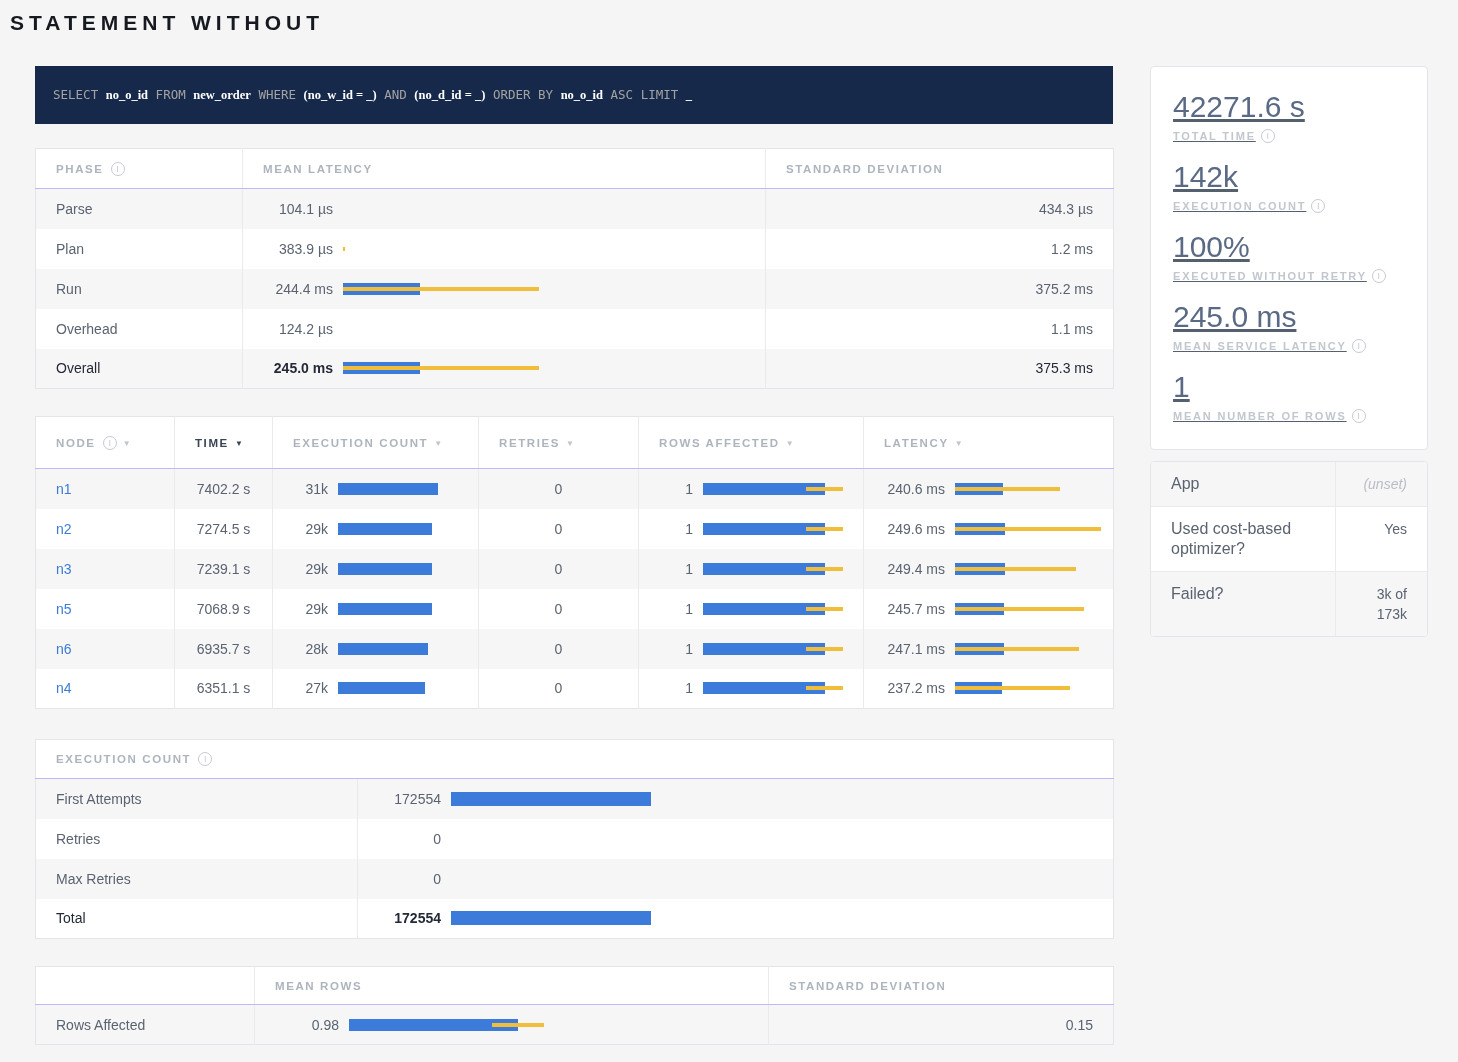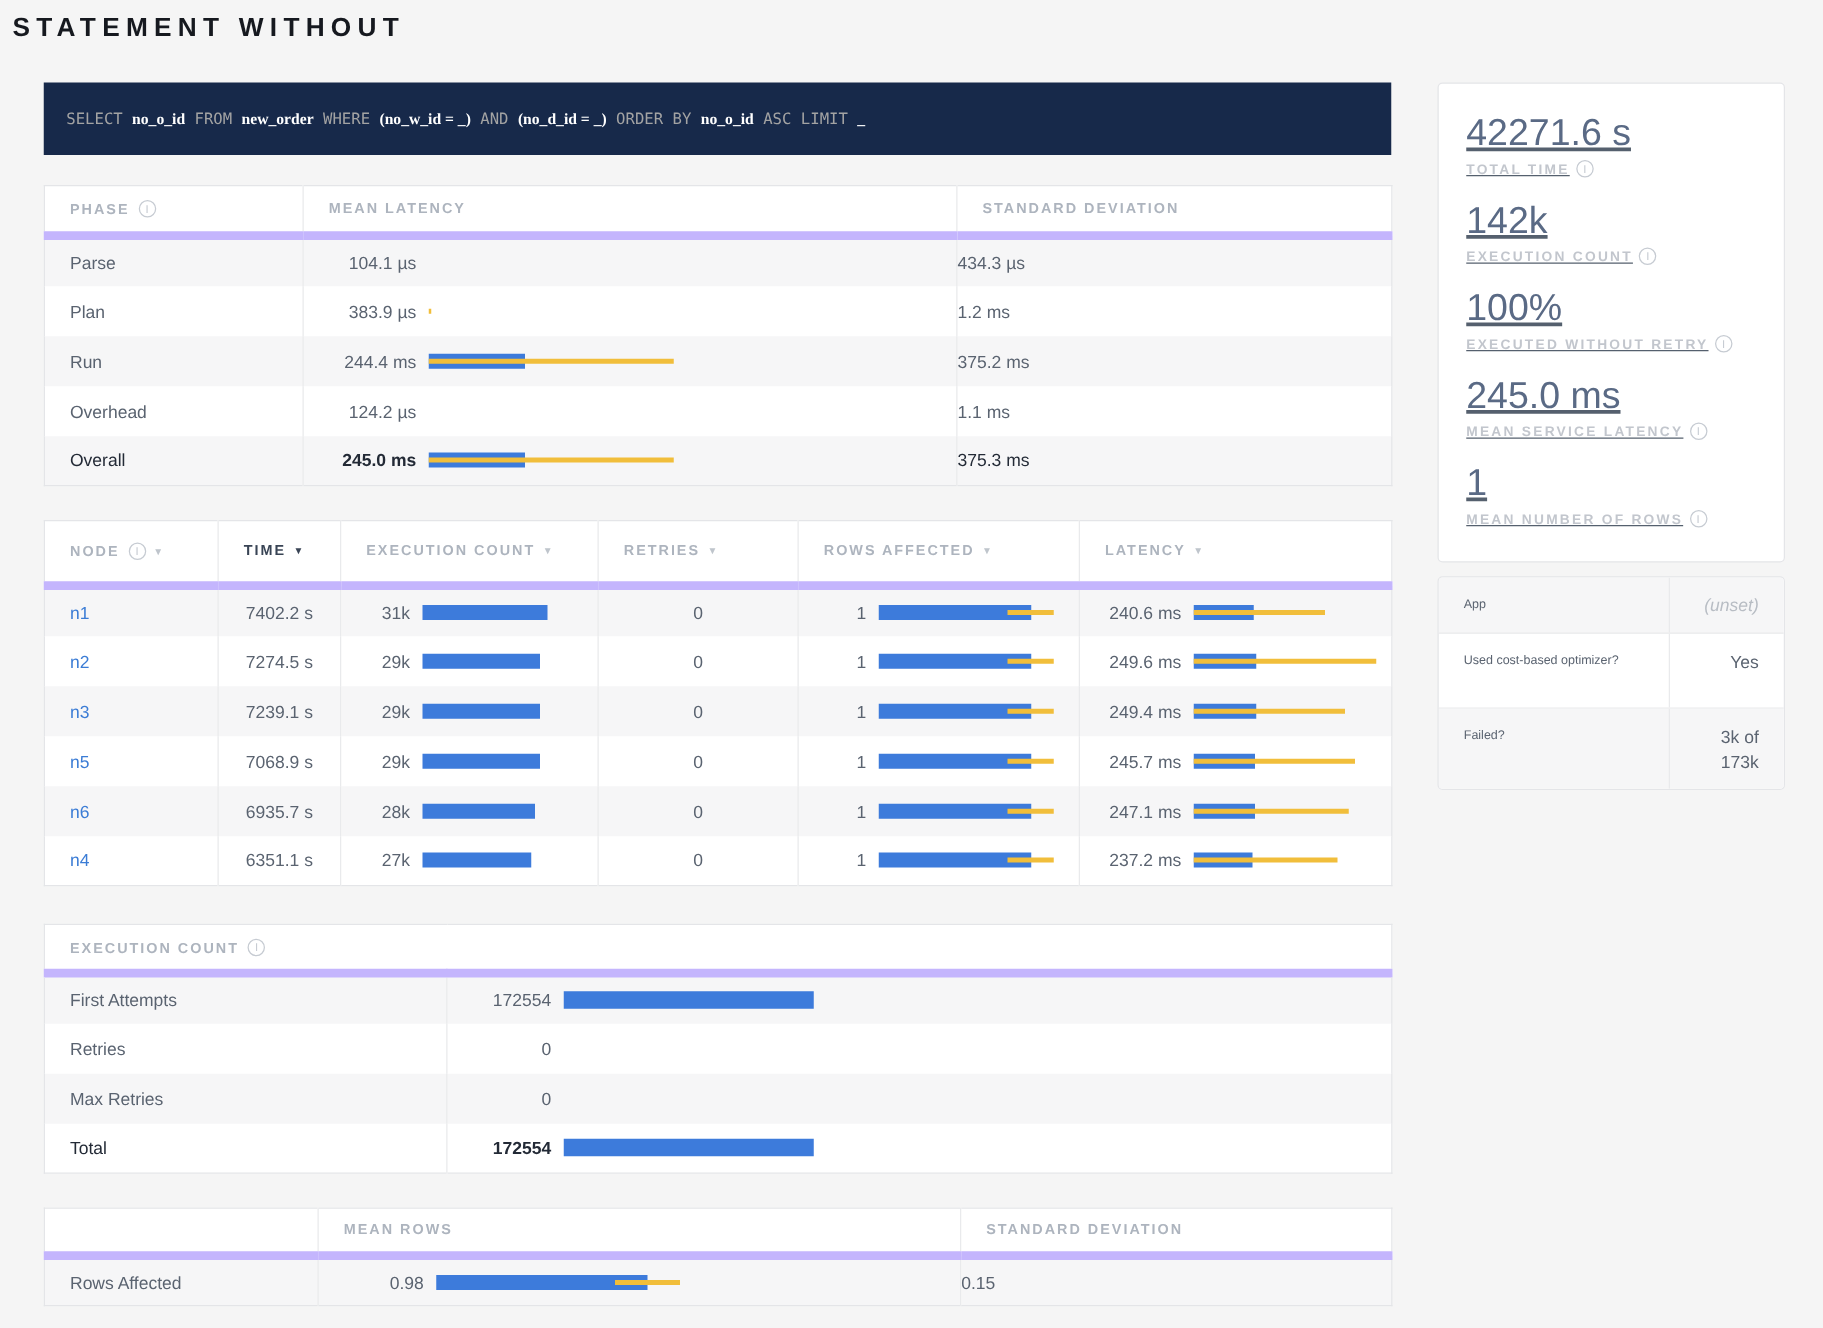--- a/index.html
+++ b/index.html
@@ -58,29 +58,29 @@
   .tbl thead th {
     background: #FFFFFF;
     text-align: left;
     font-size: 11.5px;
     font-weight: 700;
     letter-spacing: 1.6px;
     color: #ADB4BE;
     text-transform: uppercase;
     height: 40px;
     padding-left: 20px;
-    border-bottom: 7px solid #c4b5fd;
+    border-bottom: 1px solid #c4b5fd;
     white-space: nowrap;
   }
   .tbl tbody tr { height: 40px; }
   .tbl tbody tr:nth-child(odd) td { background: #F6F6F7; }
   .tbl tbody td { font-size: 14px; color: #5A6370; }
   .row-label { padding-left: 20px; }
   .bold-row { font-weight: 700; color: #232A36 !important; }
-  .num-right { padding-right: 20px; white-space: nowrap; }
+  .num-right { text-align: right; padding-right: 20px; white-space: nowrap; }
   .sort-arrow { font-size: 8px; margin-left: 6px; color: #BFC5CC; vertical-align: 1px; }
   .th-active { color: #394455 !important; }
   .th-active .sort-arrow { color: #394455; }
 
   
   .info-icon {
     display: inline-block;
     width: 14px; height: 14px;
     border: 1px solid #C6CBD2;
     border-radius: 50%;
@@ -171,21 +171,21 @@
   }
   .stat-label .info-icon { margin-left: 5px; }
 
   .app-card { overflow: hidden; }
   .app-row { display: flex; border-bottom: 1px solid #E9EAEC; }
   .app-row:last-child { border-bottom: none; }
   .app-row:nth-child(odd) { background: #F6F6F7; }
   .app-row .k {
     width: 184px;
     padding: 12px 10px 12px 20px;
-    font-size: 10px;
+    font-size: 16px;
     color: #5A6370;
     line-height: 20px;
   }
   .app-row .v {
     flex: 1;
     border-left: 1px solid #E9EAEC;
     padding: 12px 20px 12px 8px;
     font-size: 14px;
     color: #5A6370;
     text-align: right;

